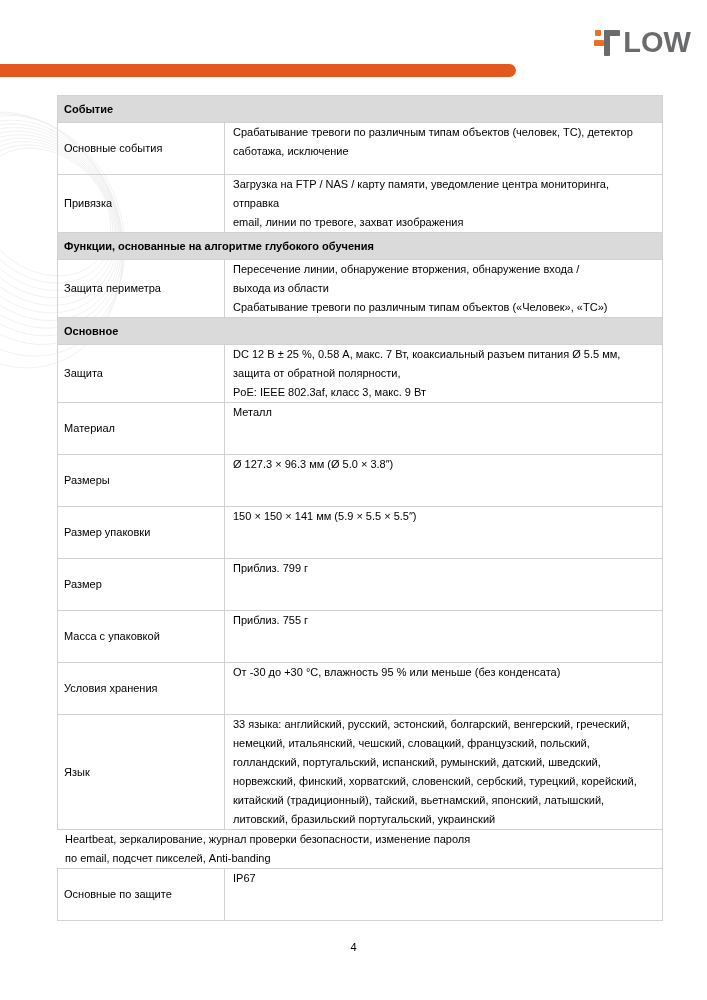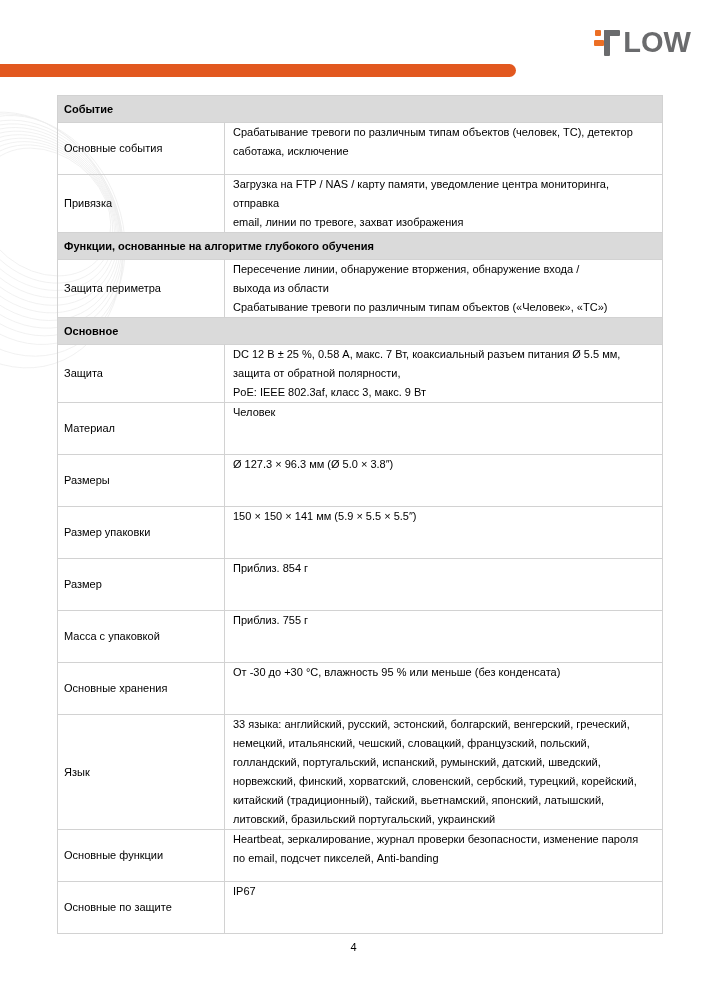--- a/index.html
+++ b/index.html
@@ -96,53 +96,52 @@
 
   <div class="sec-header">Основное</div>
   <div class="row">
     <div class="cell-l">Защита</div>
     <div class="cell-v">DC 12 В ± 25 %, 0.58 А, макс. 7 Вт, коаксиальный разъем питания Ø 5.5 мм,
 защита от обратной полярности,
 PoE: IEEE 802.3af, класс 3, макс. 9 Вт</div>
   </div>
   <div class="row">
     <div class="cell-l">Материал</div>
-    <div class="cell-v">Человек</div>
+    <div class="cell-v">Металл</div>
   </div>
   <div class="row">
     <div class="cell-l">Размеры</div>
     <div class="cell-v">Ø 127.3 × 96.3 мм (Ø 5.0 × 3.8″)</div>
   </div>
   <div class="row">
     <div class="cell-l">Размер упаковки</div>
     <div class="cell-v">150 × 150 × 141 мм (5.9 × 5.5 × 5.5″)</div>
   </div>
   <div class="row">
     <div class="cell-l">Размер</div>
-    <div class="cell-v">Приблиз. 854 г</div>
+    <div class="cell-v">Приблиз. 799 г</div>
   </div>
   <div class="row">
     <div class="cell-l">Масса с упаковкой</div>
     <div class="cell-v">Приблиз. 755 г</div>
   </div>
   <div class="row">
-    <div class="cell-l">Основные хранения</div>
+    <div class="cell-l">Условия хранения</div>
     <div class="cell-v">От -30 до +30 °C, влажность 95 % или меньше (без конденсата)</div>
   </div>
   <div class="row">
     <div class="cell-l">Язык</div>
     <div class="cell-v">33 языка: английский, русский, эстонский, болгарский, венгерский, греческий,
 немецкий, итальянский, чешский, словацкий, французский, польский,
 голландский, португальский, испанский, румынский, датский, шведский,
 норвежский, финский, хорватский, словенский, сербский, турецкий, корейский,
 китайский (традиционный), тайский, вьетнамский, японский, латышский,
 литовский, бразильский португальский, украинский</div>
   </div>
   <div class="row">
-    <div class="cell-l">Основные функции</div>
     <div class="cell-v">Heartbeat, зеркалирование, журнал проверки безопасности, изменение пароля
 по email, подсчет пикселей, Anti-banding</div>
   </div>
   <div class="row">
     <div class="cell-l">Основные по защите</div>
     <div class="cell-v">IP67</div>
   </div>
 </div>
 
 <div class="page-footer">4</div>

